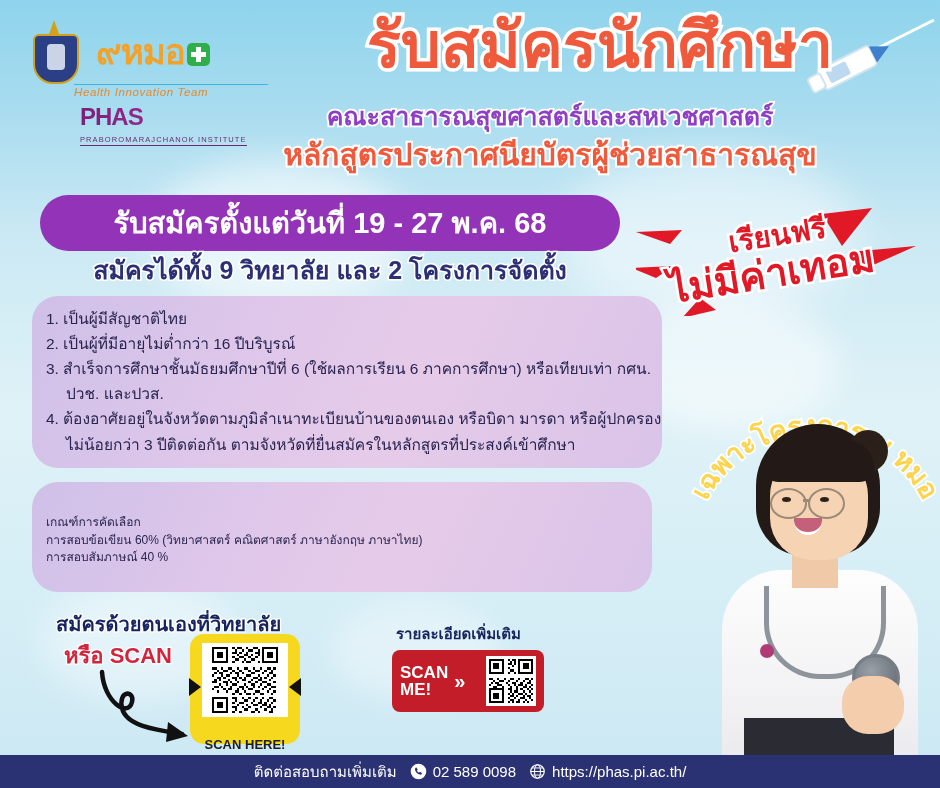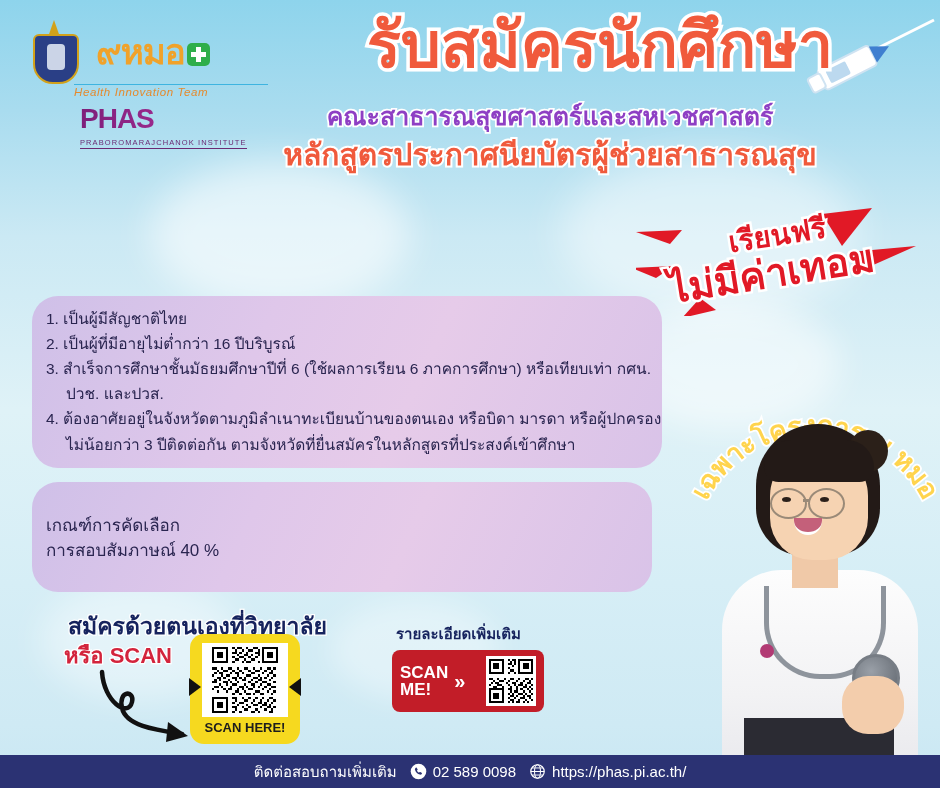--- a/index.html
+++ b/index.html
@@ -33,21 +33,21 @@
   .ninemor{font-size:35px;font-weight:bold;letter-spacing:-1px;line-height:1;}
   .ninemor .c1{color:#f0a22a;}
   .cross{display:inline-block;width:23px;height:23px;background:#2fae4a;border-radius:5px;position:relative;
     vertical-align:middle;margin-left:2px;}
   .cross::before,.cross::after{content:"";position:absolute;background:#fff;}
   .cross::before{left:9px;top:4px;width:5px;height:15px;}
   .cross::after{left:4px;top:9px;width:15px;height:5px;}
   .tagline{font-size:11.5px;font-style:italic;color:#e48a2e;letter-spacing:.6px;
     border-top:1.4px solid #3eb4e0;padding-top:1px;margin:2px 0 0 46px;white-space:nowrap;}
   .phas{margin:8px 0 0 52px;}
-  .phas-word{font-size:28px;font-weight:bold;line-height:.9;letter-spacing:-1px;
+  .phas-word{font-size:24px;font-weight:bold;line-height:.9;letter-spacing:-1px;
     background:linear-gradient(90deg,#7d1f7a 0%,#9c2a8e 45%,#5a2b86 100%);
     -webkit-background-clip:text;background-clip:text;color:transparent;}
   .phas-sub{font-size:7.5px;letter-spacing:1.1px;color:#6b2a73;border-bottom:1.2px solid #6b2a73;
     padding-bottom:1px;display:inline-block;white-space:nowrap;}
 
   
   .title-main{position:absolute;left:300px;top:14px;width:600px;text-align:center;
     font-size:63px;font-weight:bold;color:#f05a3c;line-height:1;
     -webkit-text-stroke:7px #ffffff;paint-order:stroke fill;white-space:nowrap;}
   .title-sub1{position:absolute;left:270px;top:104px;width:560px;text-align:center;
@@ -76,21 +76,21 @@
   
   .panel{position:absolute;border-radius:26px;
     background:linear-gradient(115deg,#cfc0e8 0%,#dfc7ea 35%,#e6cbe9 60%,#d9c3e8 100%);}
   .panel-qual{left:32px;top:296px;width:630px;height:172px;}
   .panel-exam{left:32px;top:482px;width:620px;height:110px;}
   .qual-list{position:absolute;left:46px;top:306px;width:620px;color:#2a2550;font-size:15.5px;line-height:1.62;}
   .qual-list .item{display:flex;}
   .qual-list .num{width:17px;flex:0 0 auto;}
   .qual-list .cont{padding-left:20px;}
   .exam-head{position:absolute;left:46px;top:492px;font-size:16px;font-weight:bold;color:#d01a5b;white-space:nowrap;}
-  .exam-body{position:absolute;left:46px;top:514px;font-size:17px;color:#2a2550;line-height:1.47;}
+  .exam-body{position:absolute;left:46px;top:514px;font-size:12px;color:#2a2550;line-height:1.47;}
 
   
   .arc{position:absolute;left:690px;top:382px;width:250px;height:150px;}
   .arc text{font-family:"Liberation Sans",sans-serif;font-size:27px;font-weight:bold;
     fill:#ffd44d;stroke:#ffffff;stroke-width:3.5px;paint-order:stroke fill;}
 
   
   .photo{position:absolute;left:700px;top:418px;width:232px;height:352px;overflow:hidden;}
   .ph-body{position:absolute;left:22px;top:152px;width:196px;height:210px;border-radius:60px 60px 0 0;
     background:linear-gradient(180deg,#fdfdfd 0%,#f2f2f4 60%,#e8e8ec 100%);}
@@ -108,28 +108,28 @@
   .ph-smile{position:absolute;left:94px;top:100px;width:28px;height:14px;border-radius:0 0 16px 16px;
     background:#c4607a;border-bottom:3px solid #fff;}
   .ph-stetho{position:absolute;left:64px;top:168px;width:112px;height:88px;
     border:5px solid #8e949c;border-top:none;border-radius:0 0 56px 56px;}
   .ph-disc{position:absolute;left:152px;top:236px;width:42px;height:42px;border-radius:50%;
     background:radial-gradient(circle at 38% 34%,#9aa0a8,#5d636b);border:3px solid #777d85;}
   .ph-hand{position:absolute;left:142px;top:258px;width:62px;height:58px;border-radius:26px;background:#f3cdac;}
   .ph-pin{position:absolute;left:60px;top:226px;width:14px;height:14px;border-radius:50%;background:#b23a74;}
 
   
-  .scan-head{position:absolute;left:68px;top:608px;font-size:23px;font-weight:bold;color:#16235e;
+  .scan-head{position:absolute;left:56px;top:608px;font-size:20px;font-weight:bold;color:#16235e;
     white-space:nowrap;-webkit-text-stroke:2.5px #ffffff;paint-order:stroke fill;}
   .scan-or{position:absolute;left:64px;top:638px;font-size:22px;font-weight:bold;color:#d3243c;
     white-space:nowrap;-webkit-text-stroke:2.5px #ffffff;paint-order:stroke fill;}
   .arrow-curve{position:absolute;left:88px;top:668px;width:110px;height:78px;}
   .qr-yellow{position:absolute;left:190px;top:634px;width:110px;height:110px;border-radius:14px;background:#f6d91f;}
   .qr-inner{position:absolute;left:12px;top:9px;width:86px;height:74px;background:#fff;padding:4px;box-sizing:border-box;}
-  .qr-label{position:absolute;left:0;top:86px;width:110px;text-align:center;font-size:13px;font-weight:bold;color:#1d1d1d;}
+  .qr-label{position:absolute;left:0;top:103px;width:110px;text-align:center;font-size:13px;font-weight:bold;color:#1d1d1d;}
   .tri{position:absolute;top:44px;width:0;height:0;border-top:9px solid transparent;border-bottom:9px solid transparent;}
   .tri-l{left:-1px;border-left:12px solid #111;}
   .tri-r{left:99px;border-right:12px solid #111;}
   .detail-head{position:absolute;left:396px;top:622px;font-size:15px;font-weight:bold;color:#16235e;white-space:nowrap;}
   .scanme{position:absolute;left:392px;top:650px;width:152px;height:62px;border-radius:8px;background:#c21d28;
     display:flex;align-items:center;gap:6px;padding:8px 8px;box-sizing:border-box;}
   .scanme-txt{color:#fff;font-size:17px;font-weight:bold;line-height:1.02;}
   .chev{color:#fff;font-size:20px;font-weight:bold;letter-spacing:-4px;}
   .scanme-qr{width:50px;height:50px;background:#fff;padding:3px;box-sizing:border-box;margin-left:auto;}
 
@@ -174,20 +174,24 @@
       <rect x="24" y="40" width="22" height="14" rx="2" fill="#bcd9ef"></rect>
       <rect x="4" y="39" width="14" height="16" rx="3" fill="#ffffff" stroke="#cfe3f2" stroke-width="2"></rect>
       <path d="M74 38 L92 47 L74 56 Z" fill="#3f7fd0"></path>
     </g>
   </svg>
 
   <div class="title-main">รับสมัครนักศึกษา</div>
   <div class="title-sub1">คณะสาธารณสุขศาสตร์และสหเวชศาสตร์</div>
   <div class="title-sub2">หลักสูตรประกาศนียบัตรผู้ช่วยสาธารณสุข</div>
 
+  <div class="pill">
+    <span>รับสมัครตั้งแต่วันที่ 19 - 27 พ.ค. 68</span>
+  </div>
+  <div class="subline">สมัครได้ทั้ง 9 วิทยาลัย และ 2 โครงการจัดตั้ง</div>
 
   <div class="freebadge">
     <svg width="290" height="110" style="position:absolute;left:0;top:0">
       <path d="M186 8 L236 2 L206 40 Z" fill="#e11926"></path>
       <path d="M214 46 L280 40 L226 64 Z" fill="#e11926"></path>
       <path d="M34 38 L0 26 L46 24 Z" fill="#e11926"></path>
       <path d="M20 72 L-4 62 L38 60 Z" fill="#e11926"></path>
       <path d="M64 92 L46 112 L80 104 Z" fill="#e11926"></path>
     </svg>
     <div class="t1">เรียนฟรี</div>
@@ -212,20 +216,21 @@
     <div class="item">
       <span class="num">4.</span>
       <span>ต้องอาศัยอยู่ในจังหวัดตามภูมิลำเนาทะเบียนบ้านของตนเอง หรือบิดา มารดา หรือผู้ปกครอง</span>
     </div>
     <div class="cont">ไม่น้อยกว่า 3 ปีติดต่อกัน ตามจังหวัดที่ยื่นสมัครในหลักสูตรที่ประสงค์เข้าศึกษา</div>
   </div>
 
   <div class="panel panel-exam"></div>
   <div class="exam-body">
     <div>เกณฑ์การคัดเลือก</div>
+    <div>การสอบข้อเขียน 60%  (วิทยาศาสตร์ คณิตศาสตร์ ภาษาอังกฤษ ภาษาไทย)</div>
     <div>การสอบสัมภาษณ์ 40 %</div>
   </div>
 
   <svg class="arc" viewBox="0 0 250 150">
     <defs>
         <path id="arcpath" d="M8,140 A122,122 0 0 1 242,140"></path>
       </defs>
     <text><textPath href="#arcpath" startOffset="50%" text-anchor="middle">เฉพาะโครงการ ๙ หมอ</textPath></text>
   </svg>
 

